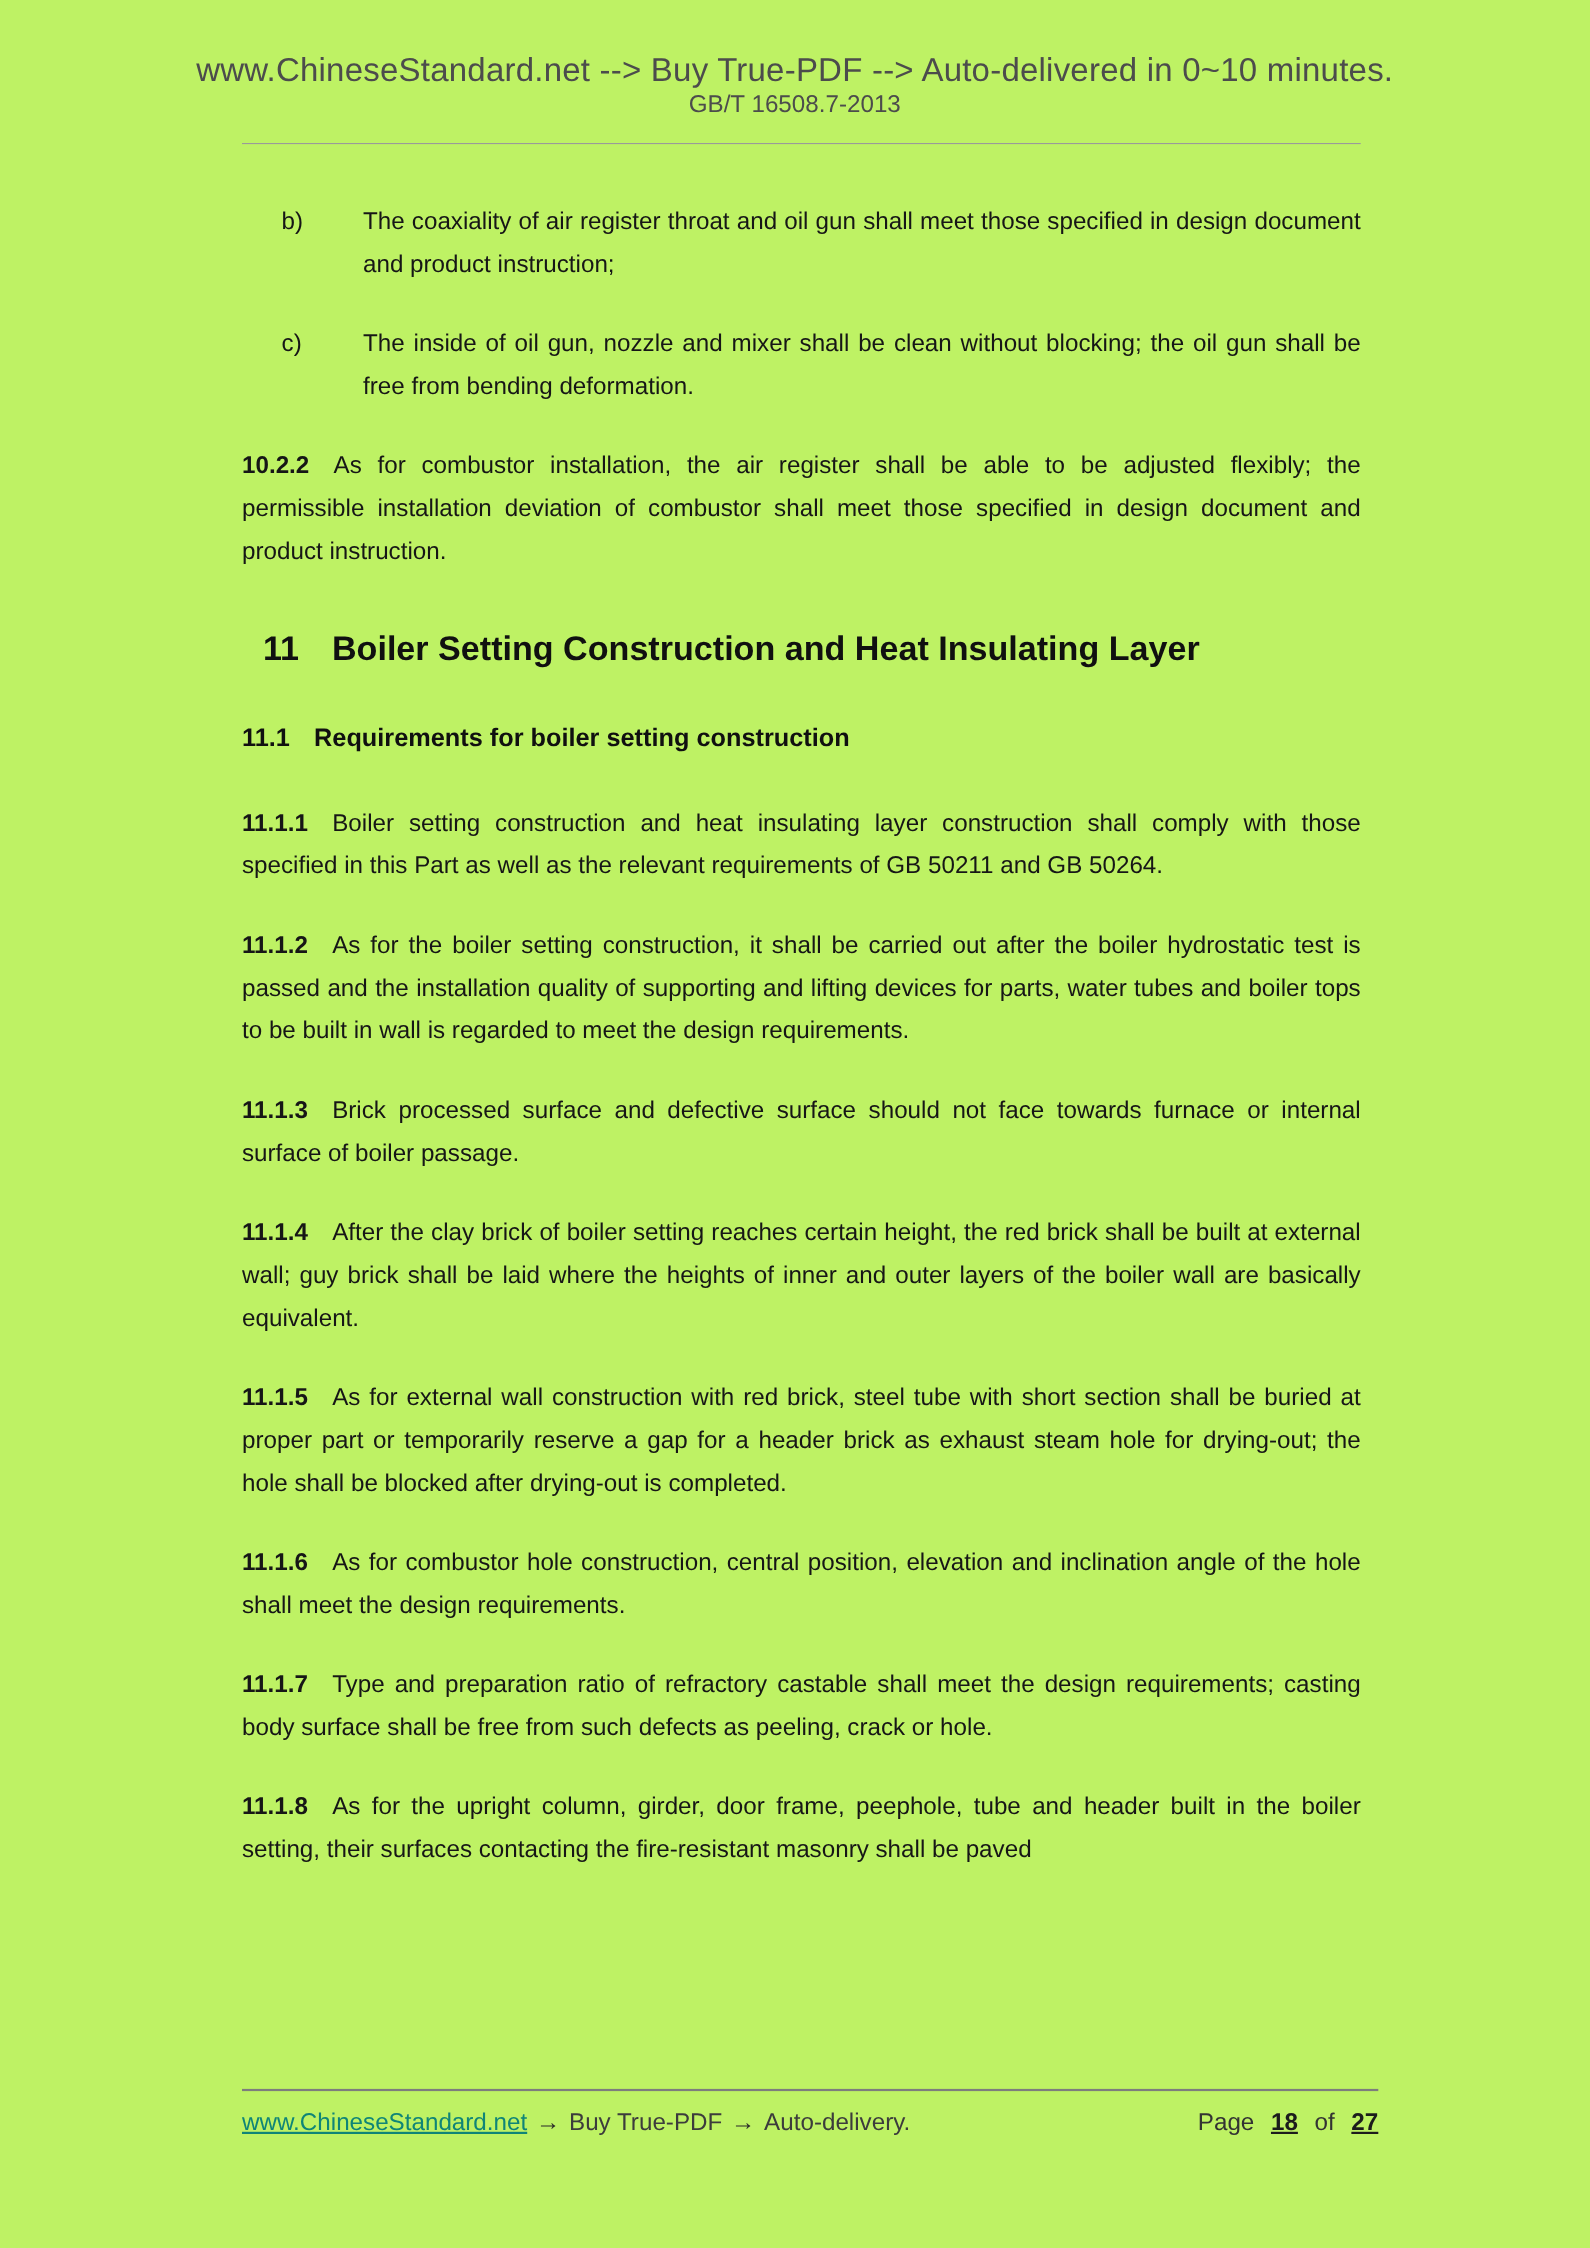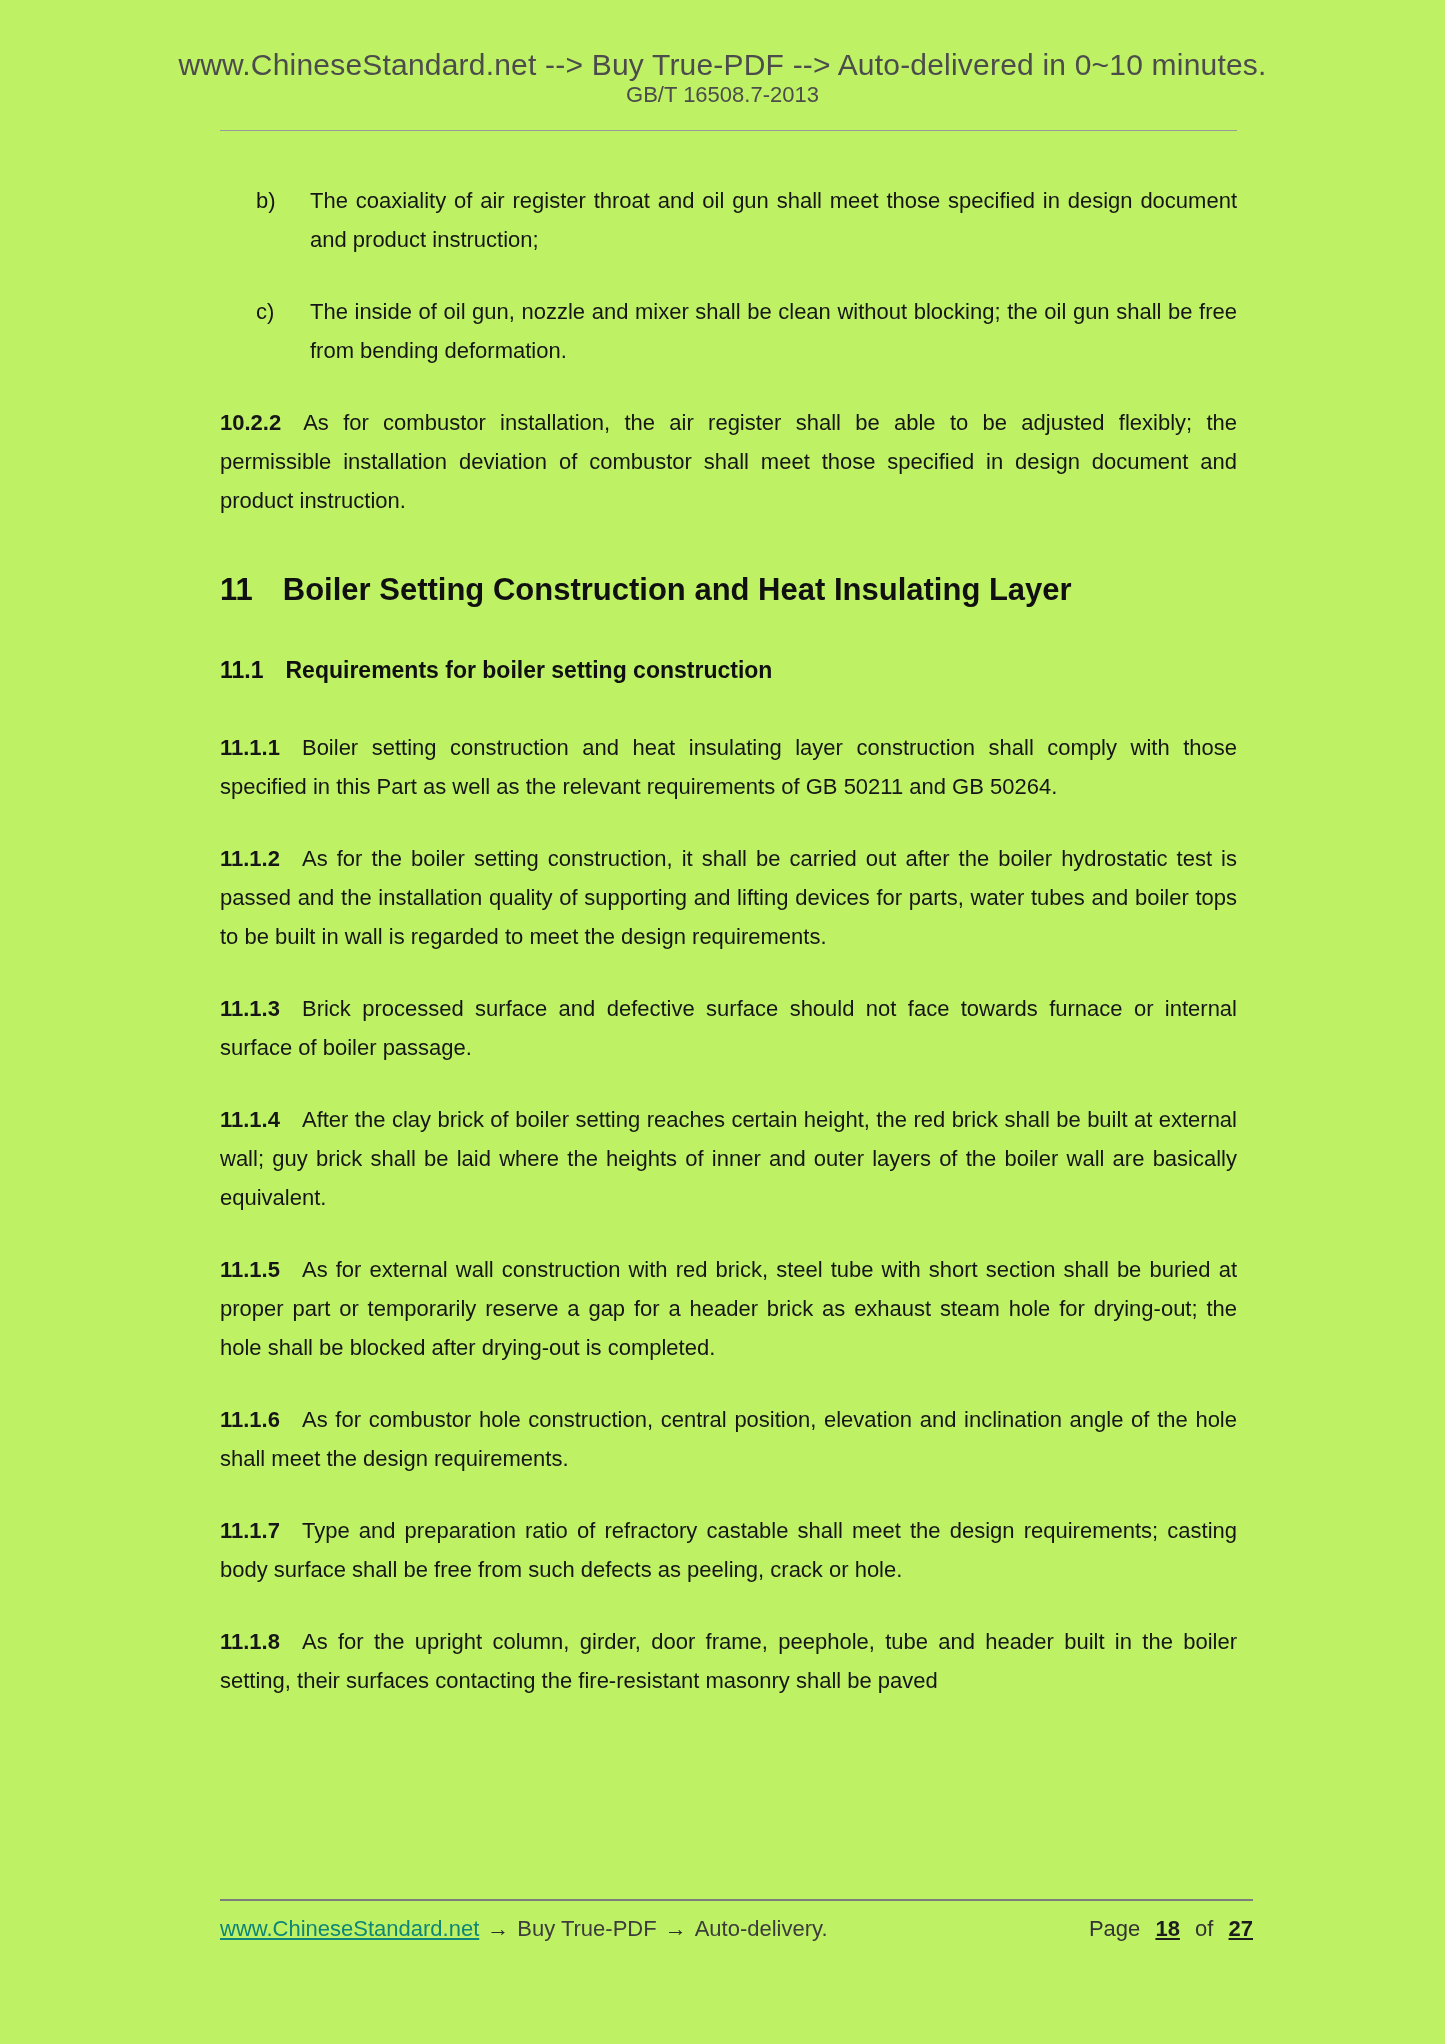--- a/index.html
+++ b/index.html
@@ -32,29 +32,29 @@
   }
   .content {
     margin:50px 208px 0 220px;
     font-size:22px;
     line-height:39px;
     text-align:justify;
     color:#161616;
   }
   .list-item { display:flex; margin:0 0 33px 36px; }
   .li-label  { flex:0 0 54px; }
-  .li-text   { flex:1; text-align:justify; }
+  .li-text   { flex:1; text-align:justify;margin-left:20px; }
   .para { margin:0 0 33px 0; }
   .para:last-child { margin-bottom:16px; }
   .pnum { font-weight:bold; padding-right:22px; }
   .h-chapter {
     font-size:31px; font-weight:bold; color:#101010;
     margin:50px 0 46px 0; line-height:1.3; text-align:left;
   }
-  .ch-num { padding-right:30px; }
+  .ch-num { padding-right:30px;margin-left:19px; }
   .h-section {
     font-size:23px; font-weight:bold; color:#101010;
     margin:0 0 42px 0; line-height:1.3; text-align:left;
   }
   .sec-num { padding-right:22px; }
   .footer {
     position:absolute;
     left:220px; right:192px; top:1899px;
     border-top:2px solid #7d7d7d;
     padding-top:15px;

